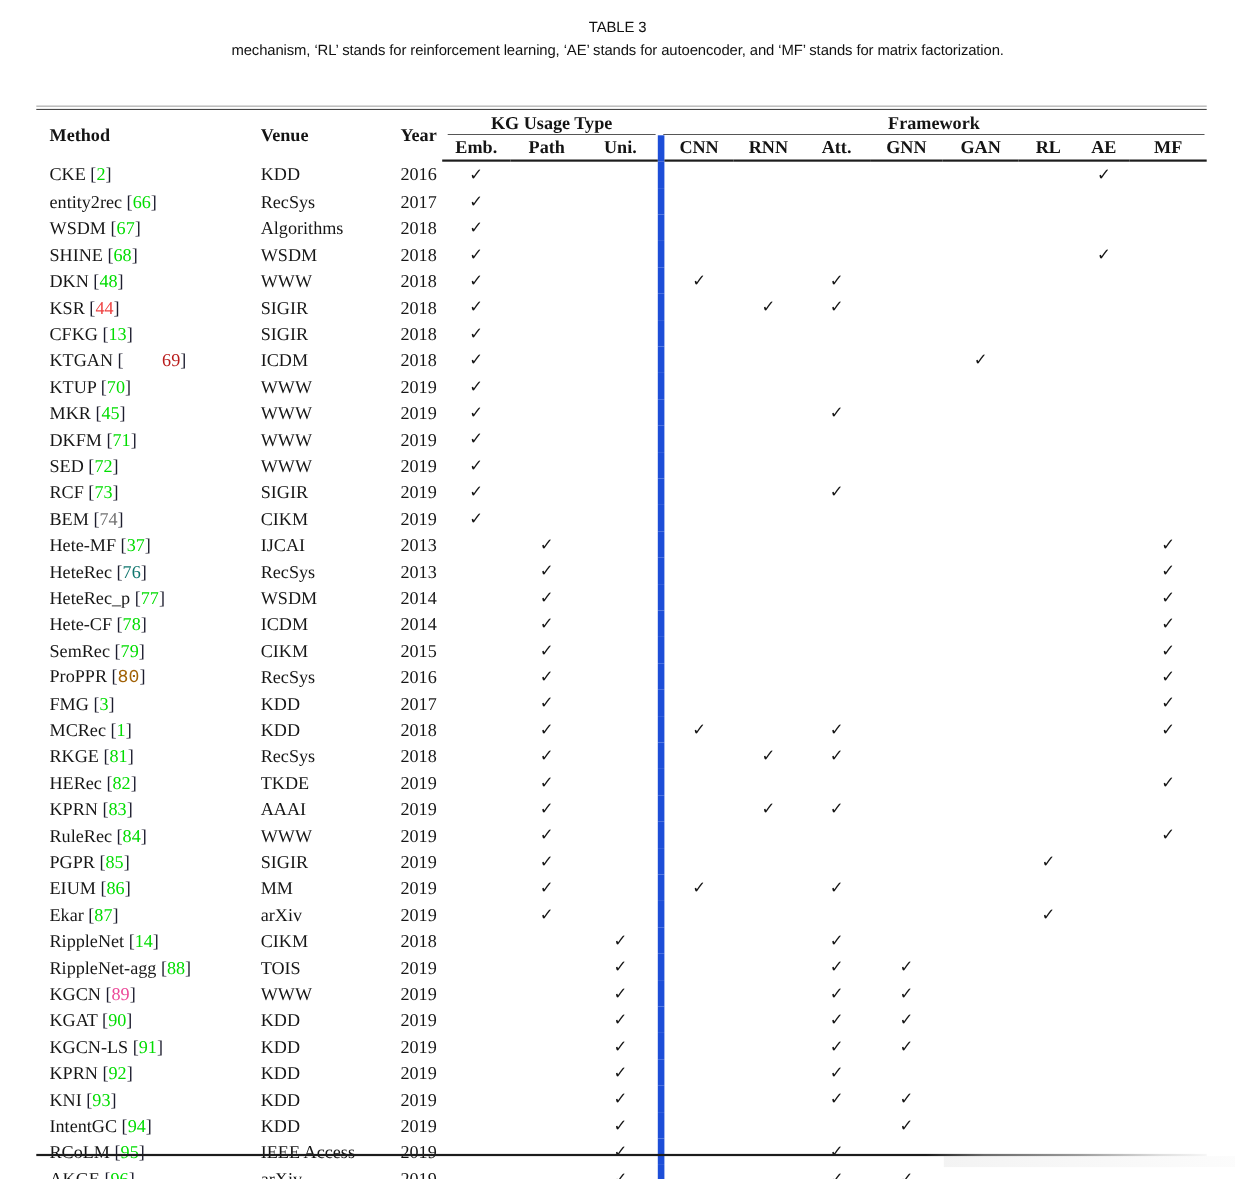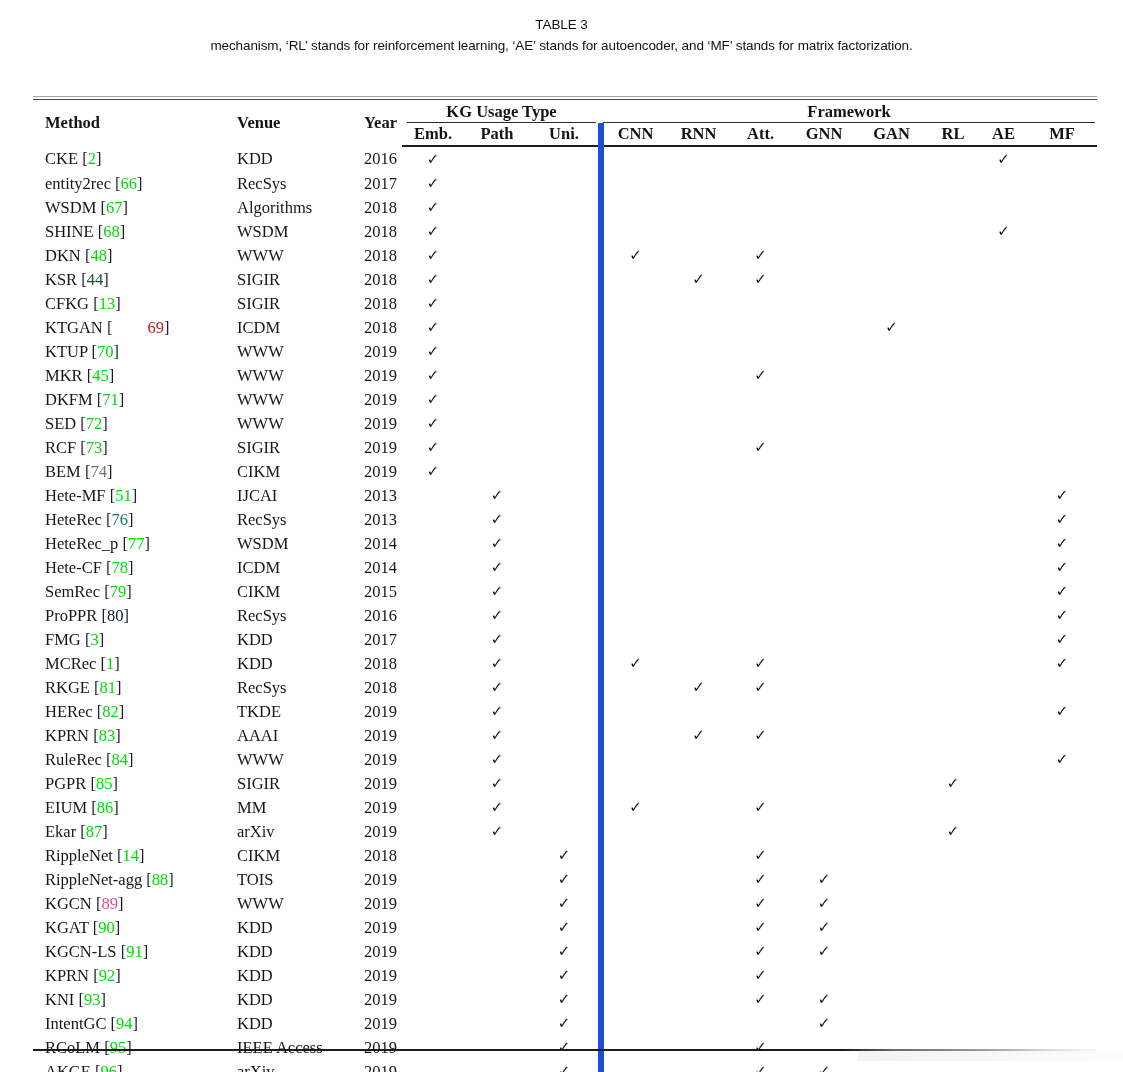--- a/index.html
+++ b/index.html
@@ -186,21 +186,21 @@
           <td class="c divider"><span class="chk">✓</span></td>
           <td class="c"></td>
           <td class="c"><span class="chk">✓</span></td>
           <td class="c"></td>
           <td class="c"></td>
           <td class="c"></td>
           <td class="c"></td>
           <td class="c"></td>
         </tr>
         <tr>
-          <td class="method-cell"><span>KSR </span><span class="bk">[</span><span class="ref" style="color: #14532d;">44</span><span class="bk">]</span></td>
+          <td class="method-cell"><span>KSR </span><span class="bk">[</span><span class="ref" style="color: #ef4444;">44</span><span class="bk">]</span></td>
           <td class="venue-cell">SIGIR</td>
           <td class="year-cell">2018</td>
           <td class="c"><span class="chk">✓</span></td>
           <td class="c"></td>
           <td class="c"></td>
           <td class="c divider"></td>
           <td class="c"><span class="chk">✓</span></td>
           <td class="c"><span class="chk">✓</span></td>
           <td class="c"></td>
           <td class="c"></td>
@@ -330,21 +330,21 @@
           <td class="c divider"></td>
           <td class="c"></td>
           <td class="c"></td>
           <td class="c"></td>
           <td class="c"></td>
           <td class="c"></td>
           <td class="c"></td>
           <td class="c"></td>
         </tr>
         <tr>
-          <td class="method-cell"><span>Hete-MF </span><span class="bk">[</span><span class="ref" style="color: rgb(0, 221, 0);">51</span><span class="bk">]</span></td>
+          <td class="method-cell"><span>Hete-MF </span><span class="bk">[</span><span class="ref" style="color: rgb(0, 221, 0);">37</span><span class="bk">]</span></td>
           <td class="venue-cell">IJCAI</td>
           <td class="year-cell">2013</td>
           <td class="c"></td>
           <td class="c"><span class="chk">✓</span></td>
           <td class="c"></td>
           <td class="c divider"></td>
           <td class="c"></td>
           <td class="c"></td>
           <td class="c"></td>
           <td class="c"></td>
@@ -410,21 +410,21 @@
           <td class="c divider"></td>
           <td class="c"></td>
           <td class="c"></td>
           <td class="c"></td>
           <td class="c"></td>
           <td class="c"></td>
           <td class="c"></td>
           <td class="c"><span class="chk">✓</span></td>
         </tr>
         <tr>
-          <td class="method-cell"><span>ProPPR </span><span class="bk">[</span><span class="ref" style="color: #0f172a;">80</span><span class="bk">]</span></td>
+          <td class="method-cell"><span>ProPPR </span><span class="bk">[</span><span class="ref" style="color: #a16207; font-family: Liberation Mono, monospace;">80</span><span class="bk">]</span></td>
           <td class="venue-cell">RecSys</td>
           <td class="year-cell">2016</td>
           <td class="c"></td>
           <td class="c"><span class="chk">✓</span></td>
           <td class="c"></td>
           <td class="c divider"></td>
           <td class="c"></td>
           <td class="c"></td>
           <td class="c"></td>
           <td class="c"></td>

